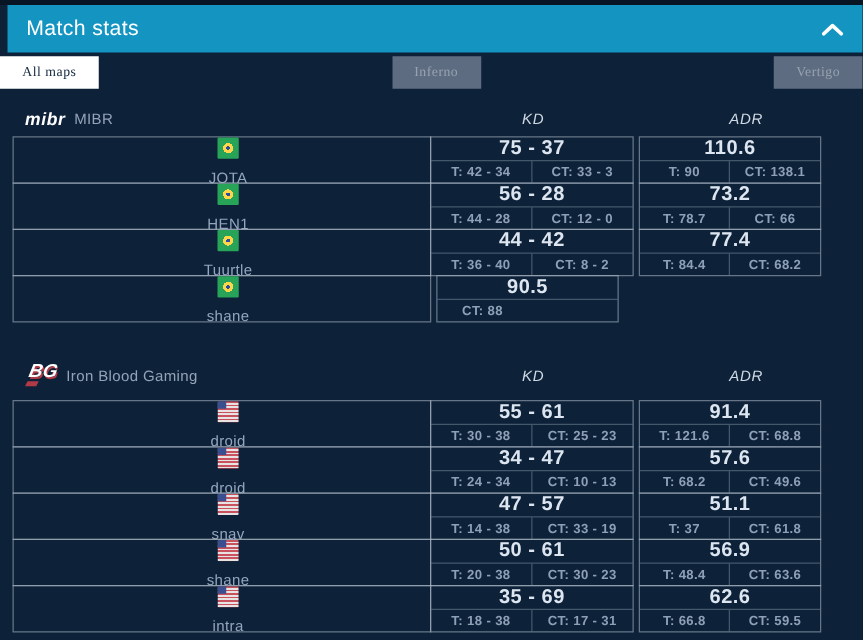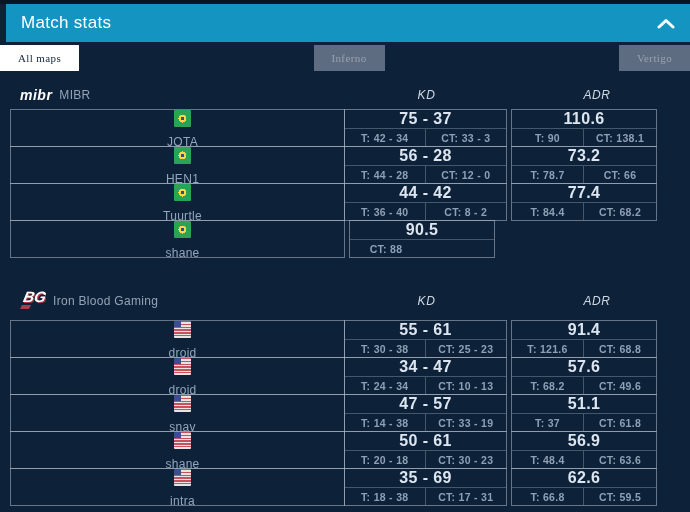--- a/index.html
+++ b/index.html
@@ -235,21 +235,21 @@
       <div class="stat-sub">CT: 61.8</div>
     </div>
   </div>
           <div class="player-row">
     <div class="cell name-cell">
       <span class="flag flag-us"></span>
       <span class="player-name">shane</span>
     </div>
     <div class="cell stat-box kd-box">
       <div class="stat-main">50 - 61</div>
-      <div class="stat-sub sub-t">T: 20 - 18</div>
+      <div class="stat-sub sub-t">T: 20 - 38</div>
       <div class="stat-sub">CT: 30 - 23</div>
     </div>
     <div class="cell stat-box adr-box">
       <div class="stat-main">56.9</div>
       <div class="stat-sub sub-t">T: 48.4</div>
       <div class="stat-sub">CT: 63.6</div>
     </div>
   </div>
           <div class="player-row">
     <div class="cell name-cell">

